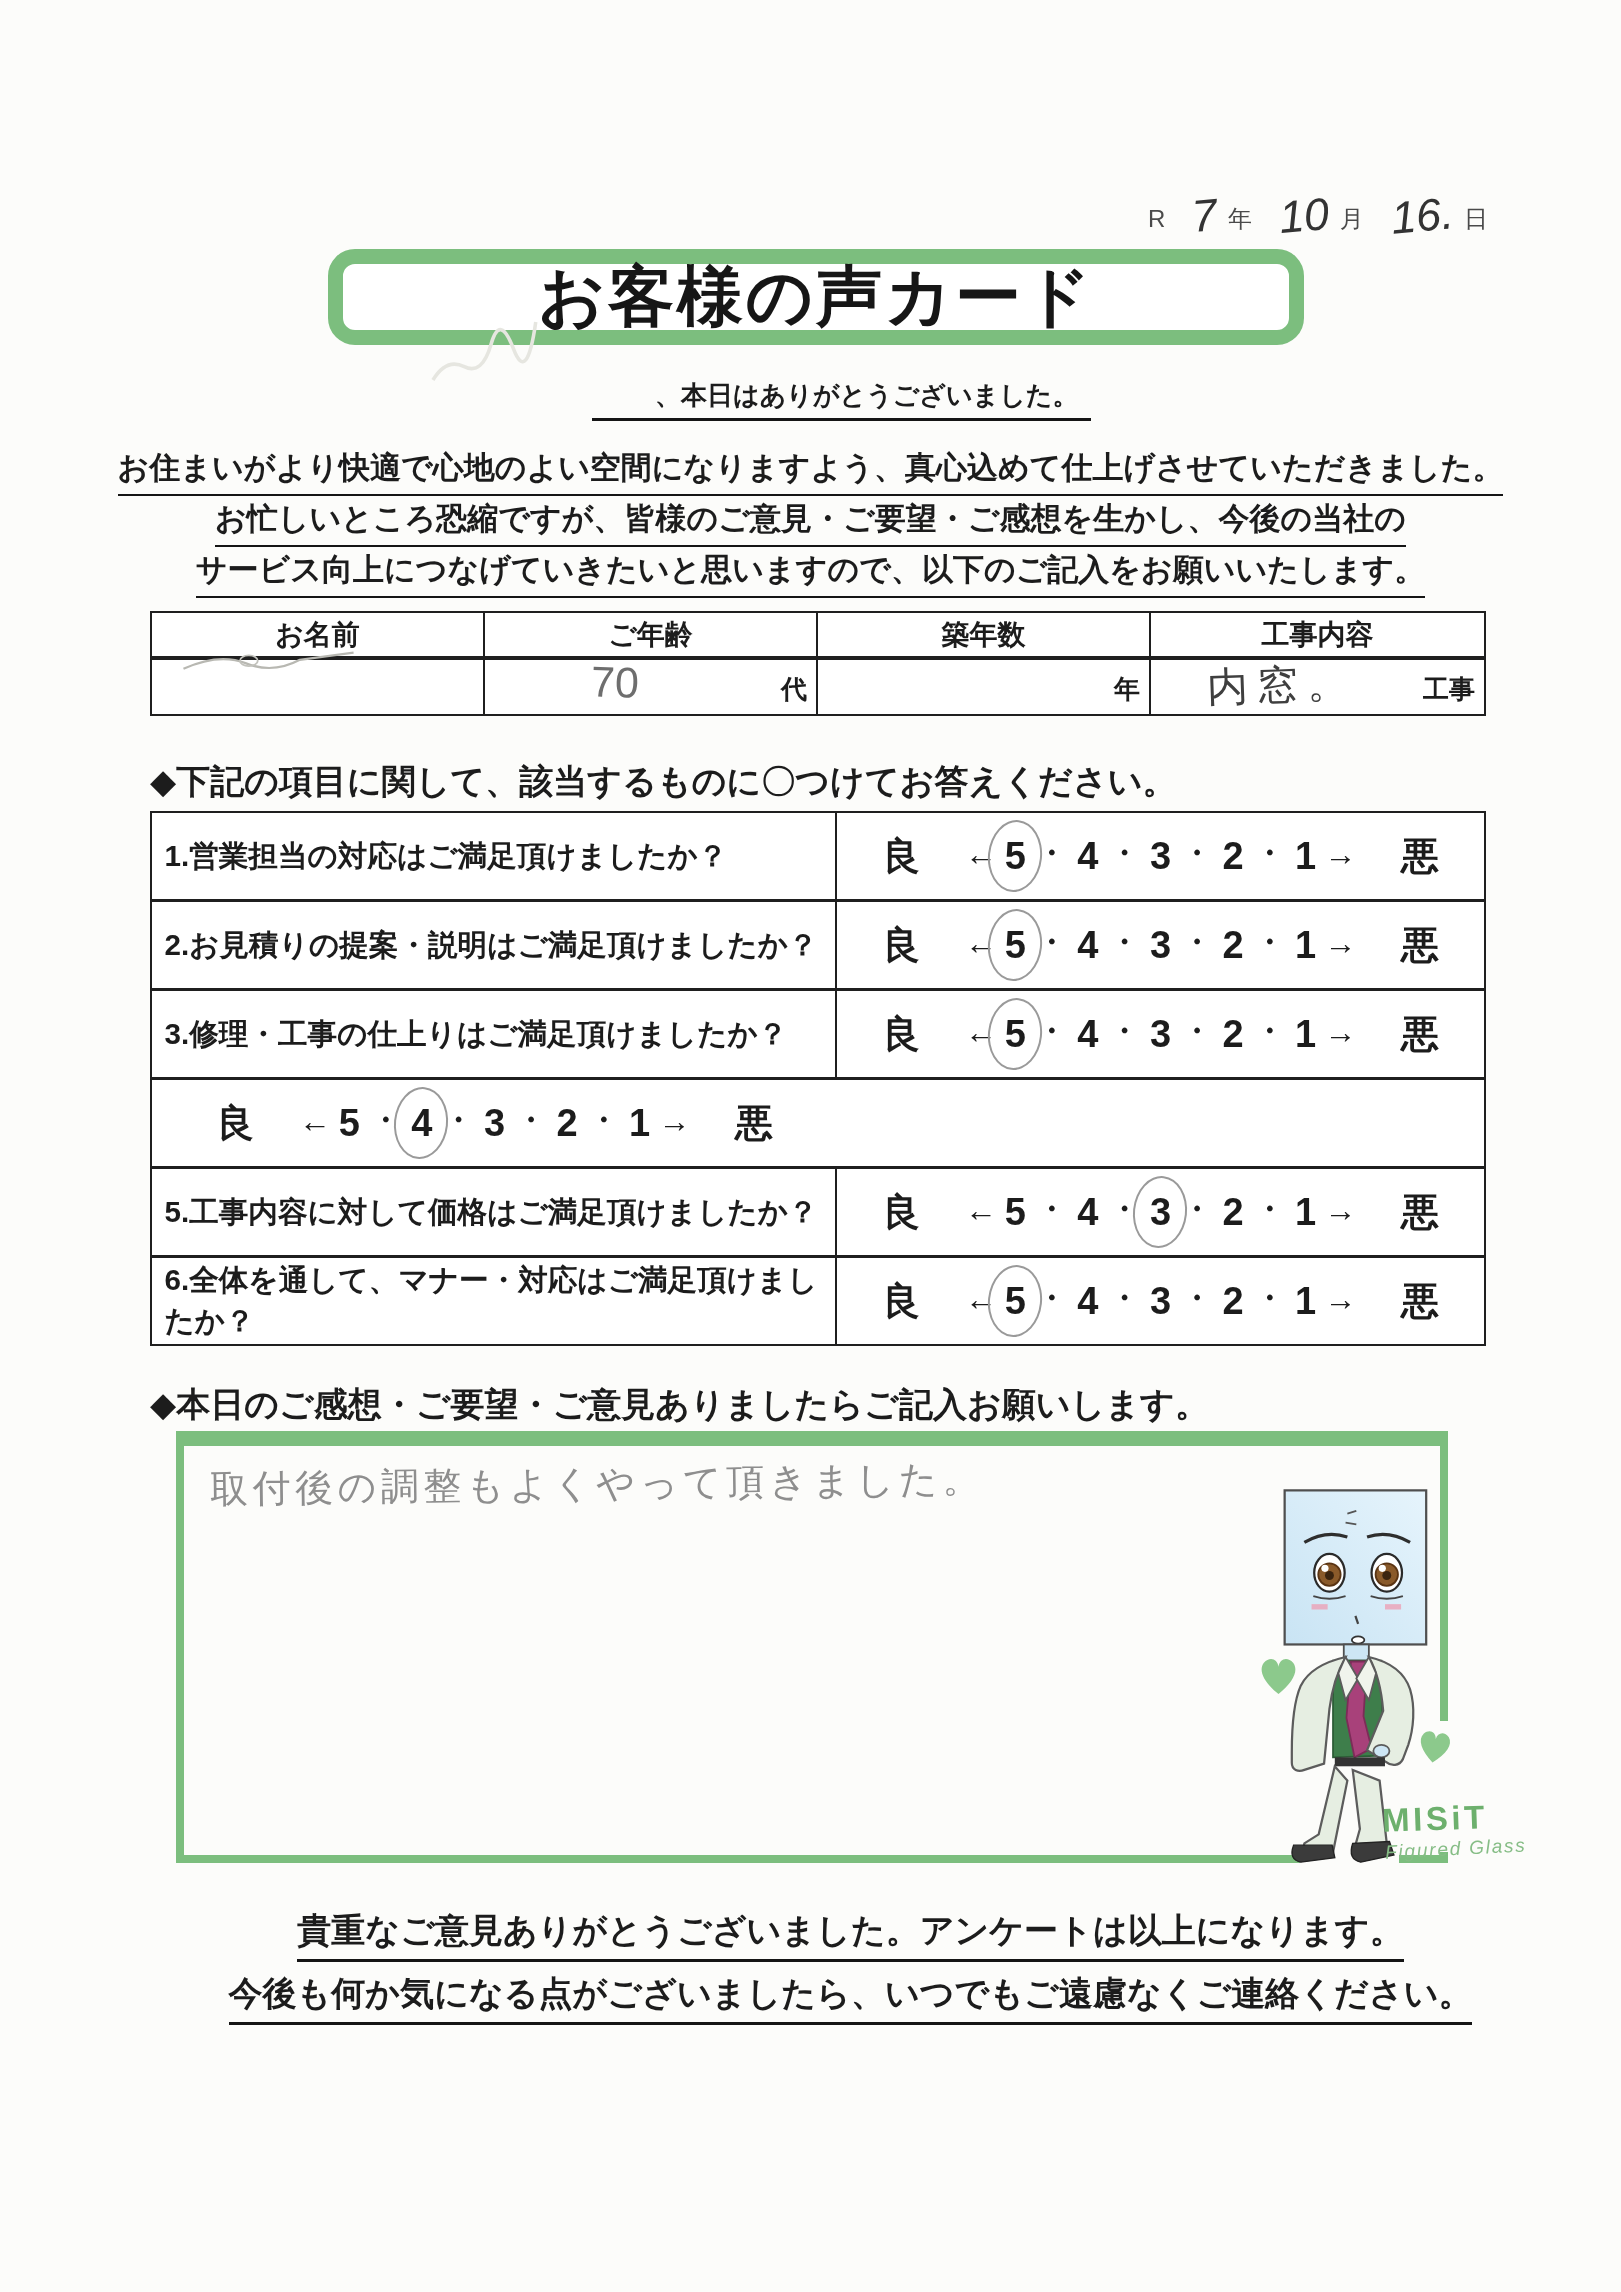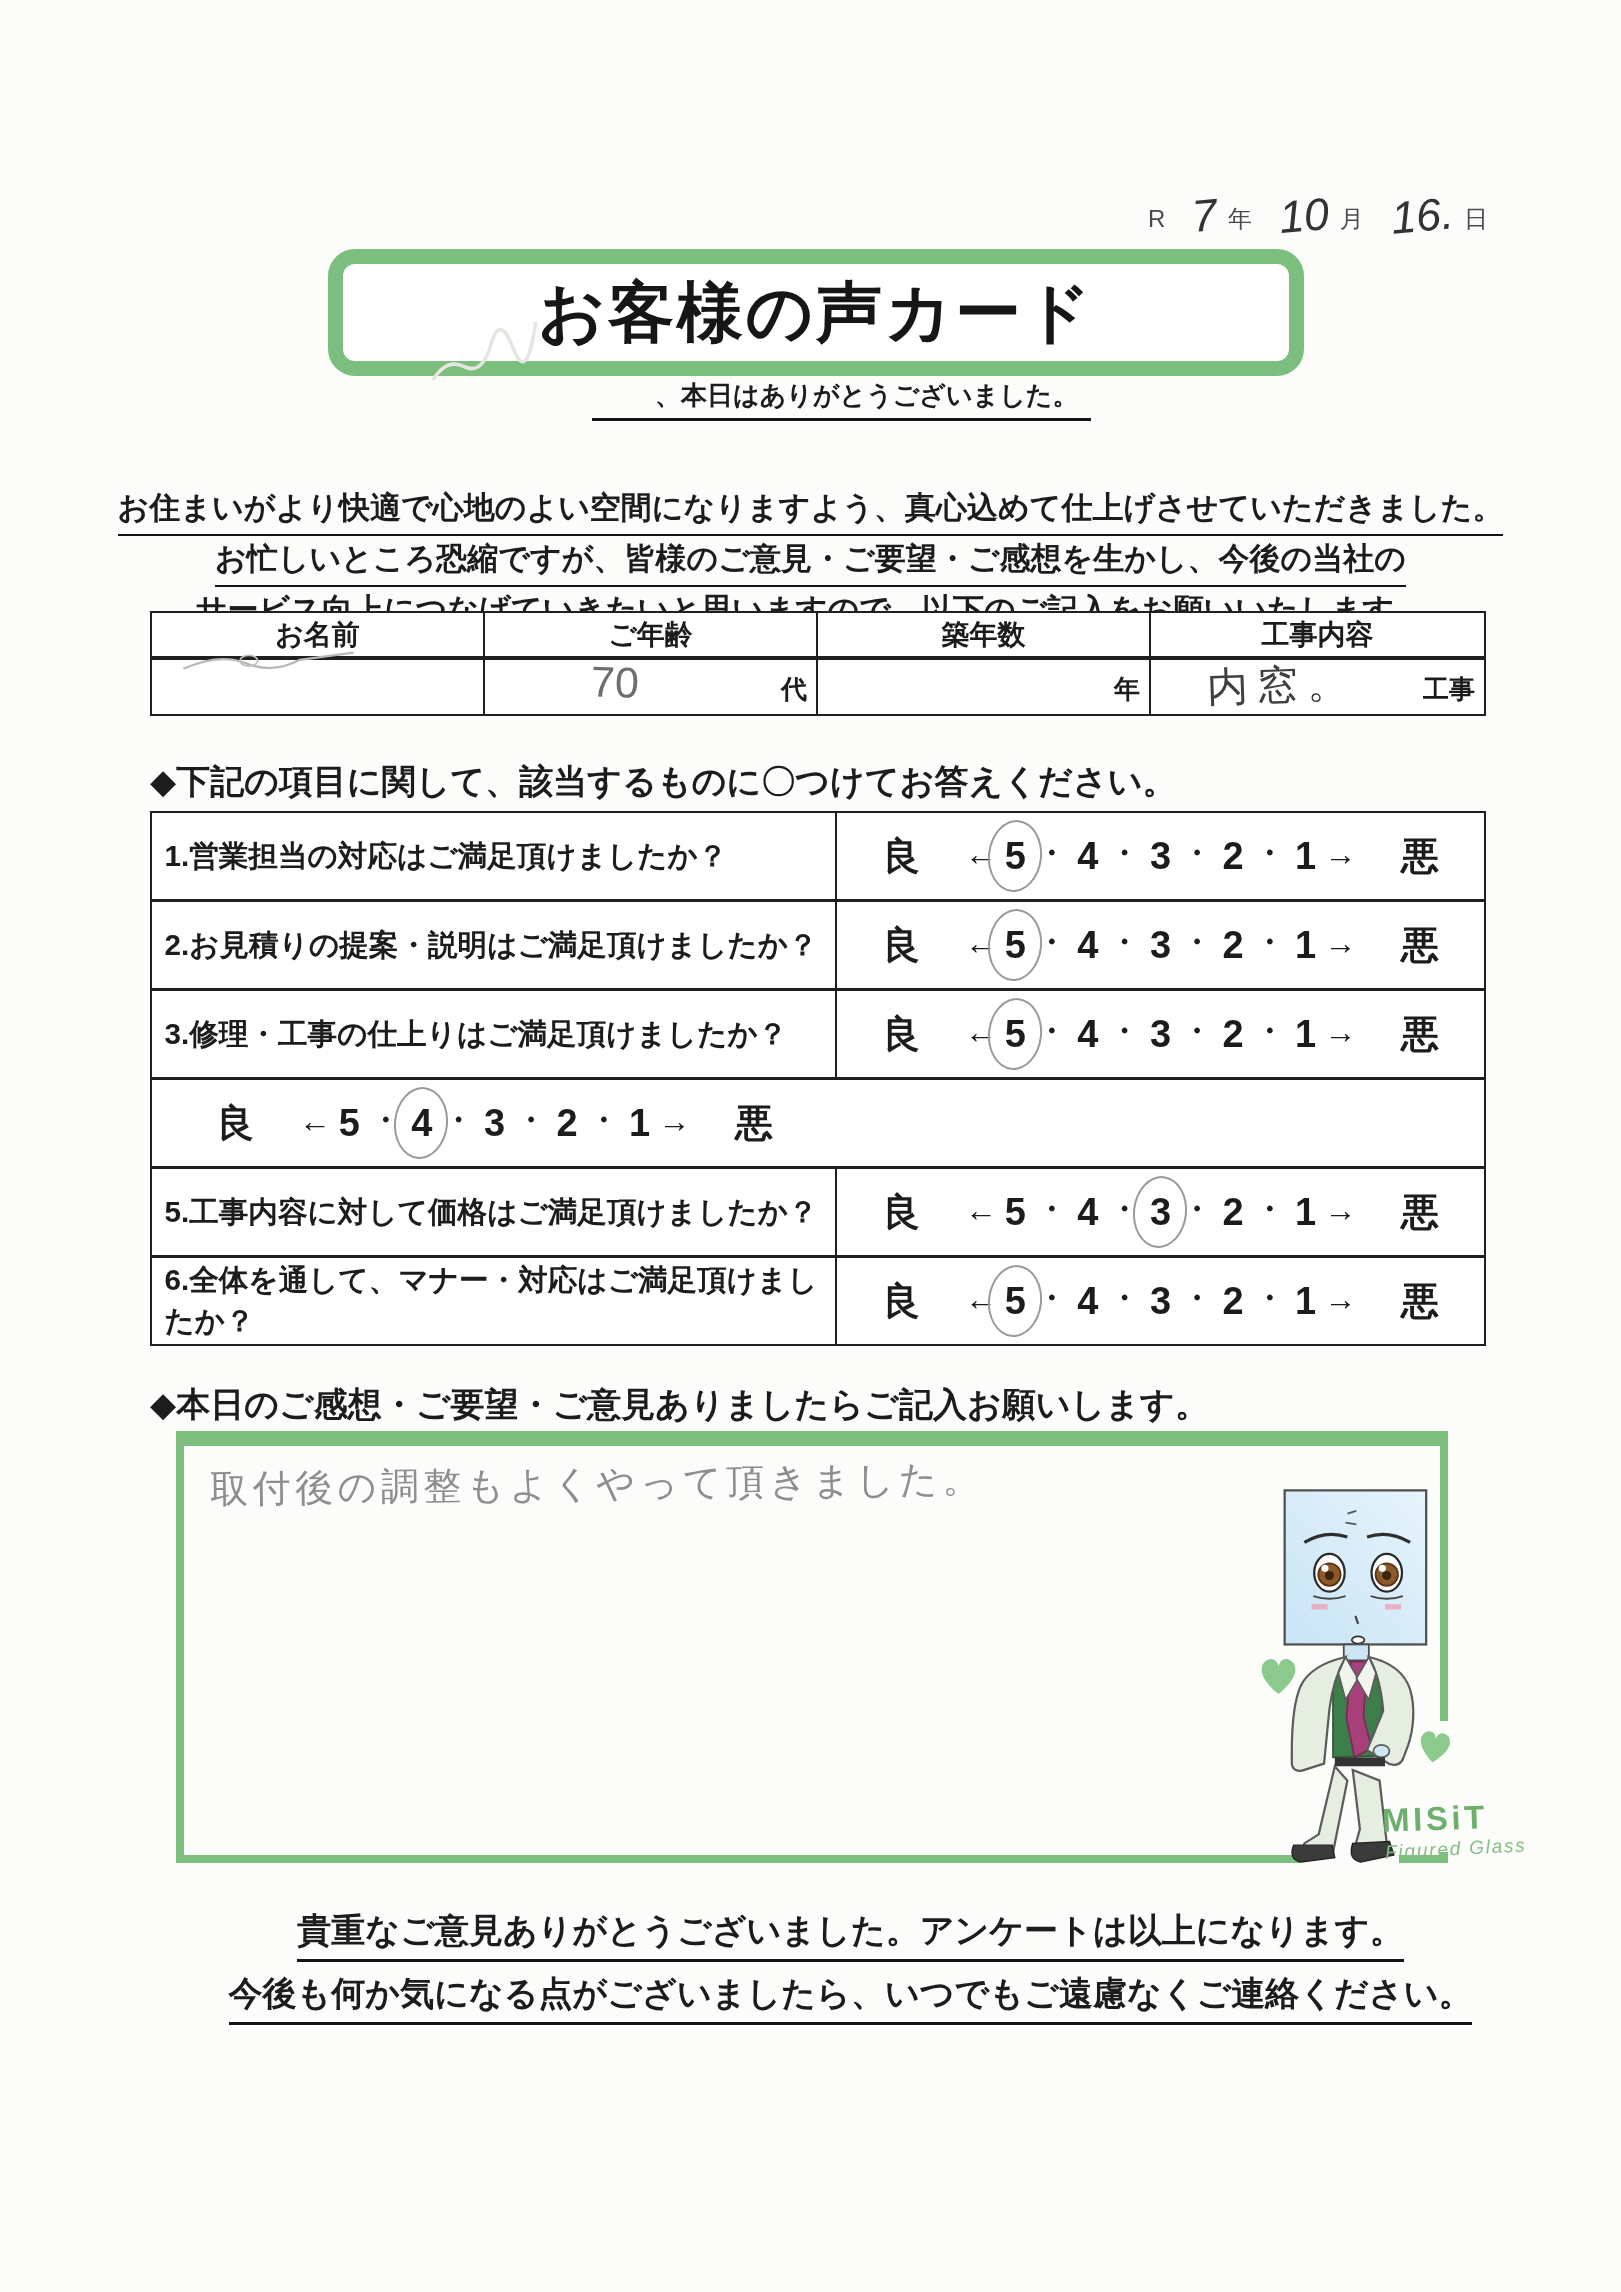--- a/index.html
+++ b/index.html
@@ -6,33 +6,33 @@
   .page{
     position:relative;width:1621px;height:2293px;background:#fcfcfa;
     overflow:hidden;font-family:"Liberation Sans","DejaVu Sans",sans-serif;color:#1c1c1c;
   }
   
   .date-row{position:absolute;left:1148px;top:186px;display:flex;align-items:baseline;}
   .d-label{font-size:24px;color:#4a4a4a;}
   .d-hand{font-size:45px;color:#333;font-style:italic;margin:0 10.7px 0 27px;position:relative;top:3.6px;transform:rotate(-5deg);display:inline-block;}
   
   .title-box{
-    position:absolute;left:328px;top:249px;width:976px;height:127px;box-sizing:border-box;
+    position:absolute;left:328px;top:249px;width:976px;height:96px;box-sizing:border-box;
     border:15px solid #7cbe7e;border-radius:27px;background:#ffffff;
     display:flex;align-items:center;justify-content:center;
   }
   .title-text{font-size:66px;font-weight:900;letter-spacing:2.7px;color:#161616;}
   .squiggle{position:absolute;pointer-events:none;}
   
   .greeting{position:absolute;left:0;top:378px;width:1621px;text-align:center;transform:translateX(31px);}
   .greeting span{display:inline-block;font-size:26px;font-weight:900;border-bottom:3.6px solid #151515;padding:0 12.5px 5.4px 63px;}
   
   .intro{position:absolute;left:0;top:447px;width:1621px;text-align:center;}
   .intro div{height:51px;}
-  .intro span{display:inline-block;font-size:31px;font-weight:800;border-bottom:2.7px solid #151515;padding-bottom:4.5px;margin-top:40px;}
+  .intro span{display:inline-block;font-size:31px;font-weight:800;border-bottom:2.7px solid #151515;padding-bottom:4.5px;}
   
   .info-table{
     position:absolute;left:150px;top:611px;width:1336px;box-sizing:border-box;
     border:2.7px solid #1f1f1f;display:grid;grid-template-columns:repeat(4,1fr);grid-template-rows:47px 54px;
     background:#fff;
   }
   .info-table .cell{border-right:2.7px solid #1f1f1f;position:relative;}
   .info-table .cell:nth-child(4n){border-right:none;}
   .info-table .head{border-bottom:4.5px solid #1f1f1f;display:flex;align-items:center;justify-content:center;
     font-size:28px;font-weight:800;}

